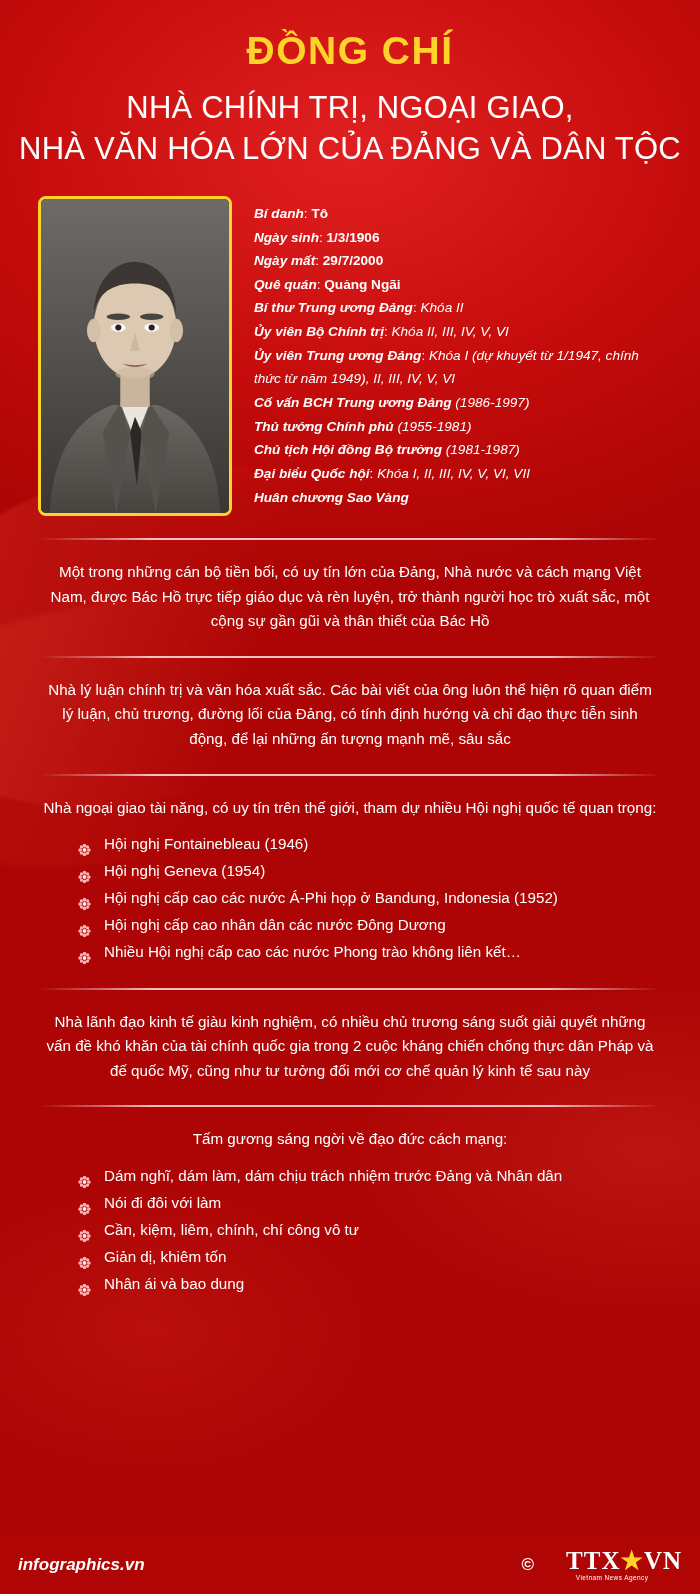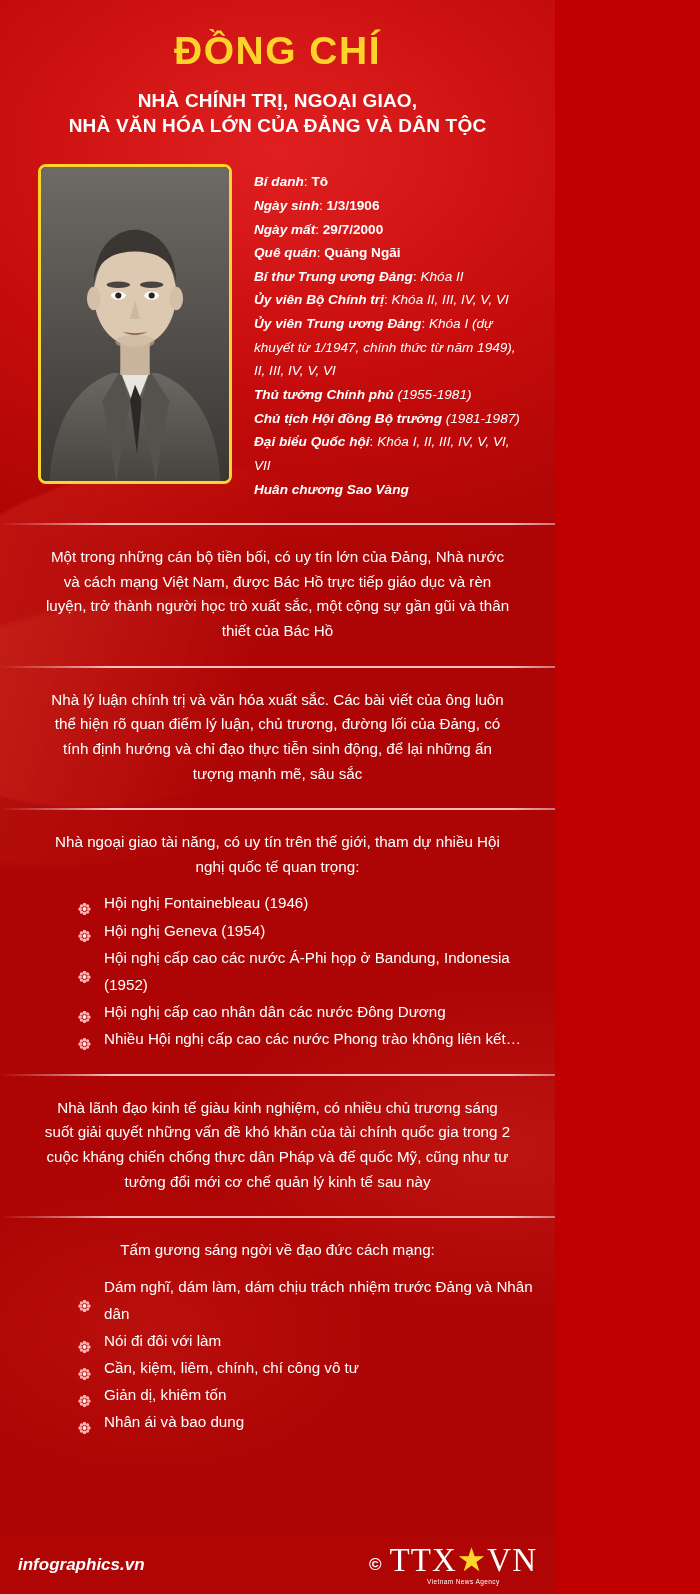--- a/index.html
+++ b/index.html
@@ -5,21 +5,21 @@
   * { box-sizing: border-box; margin: 0; padding: 0; }
   html, body {
     width: 700px;
     height: 1594px;
     background: #c00000;
     font-family: "Liberation Sans", sans-serif;
     overflow: hidden;
   }
   .page {
     position: relative;
-    width: 555px;
+    width: 700px;
     height: 1594px;
     background:
       radial-gradient(ellipse 600px 420px at 50% 150px, #e02020 0%, #c60c0c 55%, #ad0505 100%),
       linear-gradient(180deg, #d81414 0%, #c00a0a 40%, #b30707 100%);
     overflow: hidden;
   }
   
   .swoosh {
     position: absolute;
     pointer-events: none;
@@ -67,22 +67,22 @@
     font-size: 55px;
     font-weight: bold;
     color: #ffd42a;
     letter-spacing: 0.5px;
     line-height: 1.12;
     margin-top: 6px;
   }
   .h-sub {
     margin-top: 16px;
     color: #ffffff;
-    font-size: 19px;
-    font-weight: bold;
+    font-size: 31px;
+    font-weight: normal;
     line-height: 1.32;
     letter-spacing: 0.2px;
   }
 
   
   .profile {
     display: flex;
     align-items: flex-start;
     padding: 26px 34px 0 38px;
   }
@@ -172,24 +172,25 @@
   }
   .brand { display: flex; align-items: center; gap: 8px; }
   .copy {
     color: #ffffff;
     font-size: 17px;
     font-weight: bold;
   }
   .ttxvn-box { text-align: center; line-height: 1; }
   .ttxvn {
     color: #ffffff;
-    font-size: 33px;
-    font-weight: normal;
+    font-size: 25px;
+    font-weight: bold;
     letter-spacing: 1px;
     font-family: "Liberation Serif", serif;
+    margin-left: 24px;
   }
   .ttxvn .star { color: #ffd42a; }
   .agency {
     color: #ffffff;
     font-size: 6.5px;
     letter-spacing: 0.4px;
     margin-top: 2px;
   }
 </style>
 </head>
@@ -266,20 +267,21 @@
       </div>
 
       <div class="facts">
         <div class="fact"><span class="k">Bí danh</span><span>: </span><span class="v">Tô</span></div>
         <div class="fact"><span class="k">Ngày sinh</span><span>: </span><span class="v">1/3/1906</span></div>
         <div class="fact"><span class="k">Ngày mất</span><span>: </span><span class="v">29/7/2000</span></div>
         <div class="fact"><span class="k">Quê quán</span><span>: </span><span class="v">Quảng Ngãi</span></div>
         <div class="fact"><span class="k">Bí thư Trung ương Đảng</span><span>: </span><span class="vi">Khóa II</span></div>
         <div class="fact"><span class="k">Ủy viên Bộ Chính trị</span><span>: </span><span class="vi">Khóa II, III, IV, V, VI</span></div>
         <div class="fact"><span class="k">Ủy viên Trung ương Đảng</span><span>: </span><span class="vi">Khóa I (dự khuyết từ 1/1947, chính thức từ năm 1949), II, III, IV, V, VI</span></div>
+        <div class="fact"><span class="k">Cố vấn BCH Trung ương Đảng</span><span> </span><span class="vi">(1986-1997)</span></div>
         <div class="fact"><span class="k">Thủ tướng Chính phủ</span><span> </span><span class="vi">(1955-1981)</span></div>
         <div class="fact"><span class="k">Chủ tịch Hội đồng Bộ trưởng</span><span> </span><span class="vi">(1981-1987)</span></div>
         <div class="fact"><span class="k">Đại biểu Quốc hội</span><span>: </span><span class="vi">Khóa I, II, III, IV, V, VI, VII</span></div>
         <div class="fact plain"><span class="k">Huân chương Sao Vàng</span></div>
       </div>
     </div>
 
     <div class="sep"></div>
     <div class="para">Một trong những cán bộ tiền bối, có uy tín lớn của Đảng, Nhà nước và cách mạng Việt Nam, được Bác Hồ trực tiếp giáo dục và rèn luyện, trở thành người học trò xuất sắc, một cộng sự gần gũi và thân thiết của Bác Hồ</div>
 

